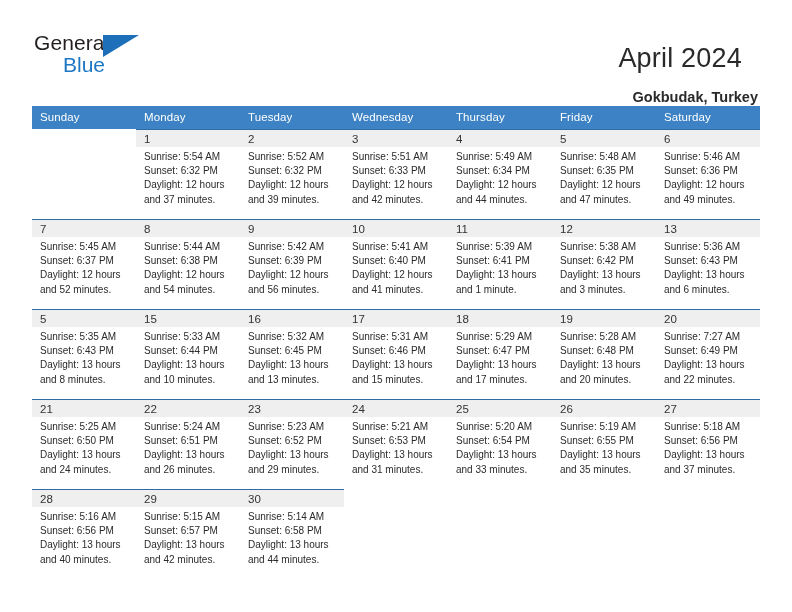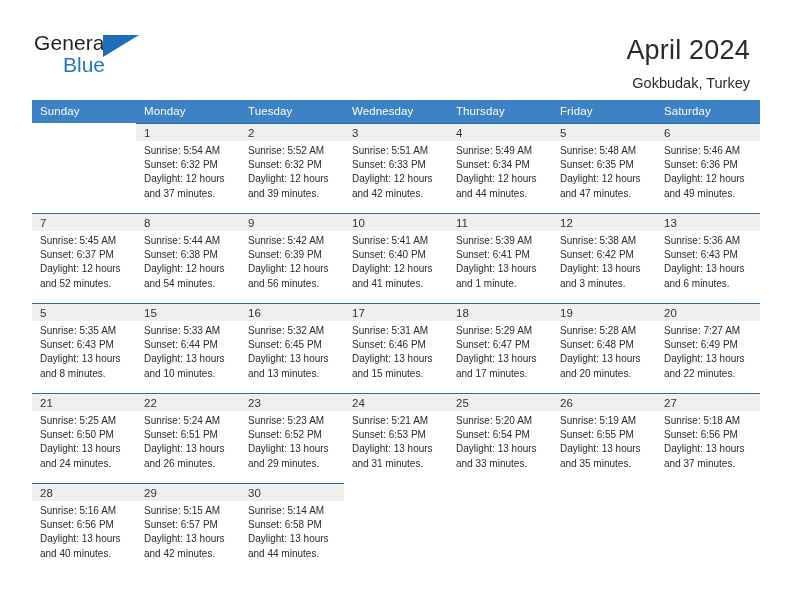--- a/index.html
+++ b/index.html
@@ -52,34 +52,34 @@
     width: 0; height: 0;
     border-left: 36px solid #1c6fb8;
     border-bottom: 22px solid transparent;
   }
   .title-wrap { text-align: right; }
   .cal-title {
     font-size: 27px;
     color: #2a2a2a;
     line-height: 1.08;
     font-weight: normal;
-    margin: 8px;
+    margin: 16px;
     letter-spacing: 0.2px;
   }
   .cal-sub {
     font-size: 14.5px;
     color: #2a2a2a;
-    margin: 10px 8px 0 0;
-    font-weight: normal;
+    margin: 10px 0 0 0;
+    font-weight: bold;
   }
 
   
   .calendar {
     position: absolute;
-    left: 32px; top: 100px;
+    left: 32px; top: 106px;
     width: 728px;
     border-collapse: collapse;
     table-layout: fixed;
   }
   .calendar th {
     background: #3c82c4;
     color: #ffffff;
     font-size: 11.5px;
     font-weight: normal;
     text-align: left;

